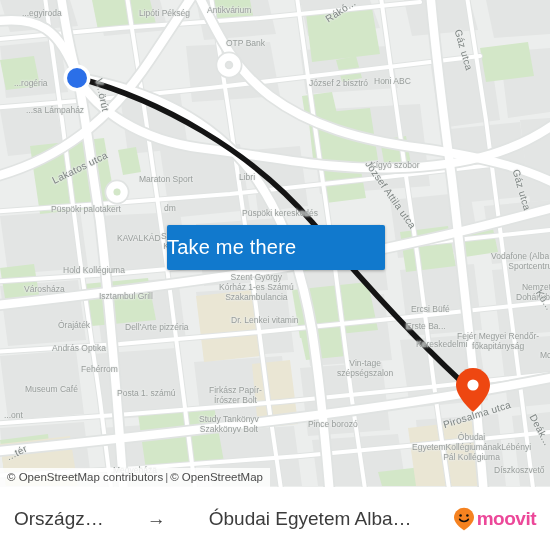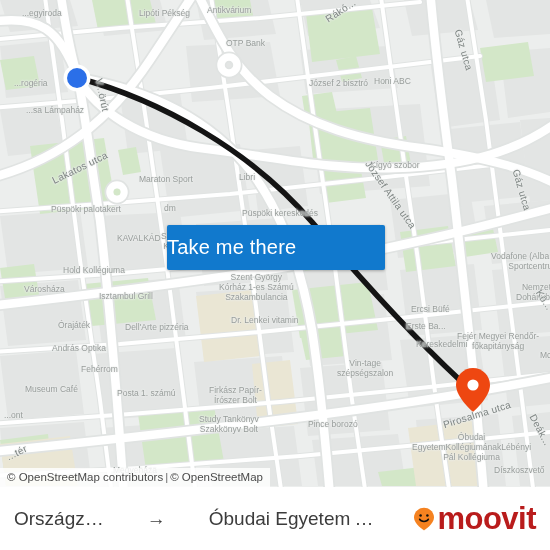--- a/index.html
+++ b/index.html
@@ -59,21 +59,21 @@
     font-size:19px;color:#3c3c3c;white-space:nowrap;
     max-width:96px;overflow:hidden;text-overflow:ellipsis;
   }
   #arrow{font-size:19px;color:#3c3c3c;padding:0 11px;}
   #dest{
     font-size:19px;color:#3c3c3c;white-space:nowrap;
     flex:1;overflow:hidden;text-overflow:ellipsis;
   }
   #brand{display:flex;align-items:center;margin-left:6px;flex:0 0 auto;}
   #brandmark{width:22px;height:24px;margin-right:2px;}
-  #brandtext{font-size:31px;font-weight:bold;color:#b91c1c;letter-spacing:-0.5px;}
+  #brandtext{font-size:19px;font-weight:bold;color:#ec4899;letter-spacing:-0.5px;}
 </style>
 </head>
 <body>
 
 <div id="app">
 
   <div id="map">
 
     <svg width="550" height="487" viewBox="0 0 550 487">
       <defs>

